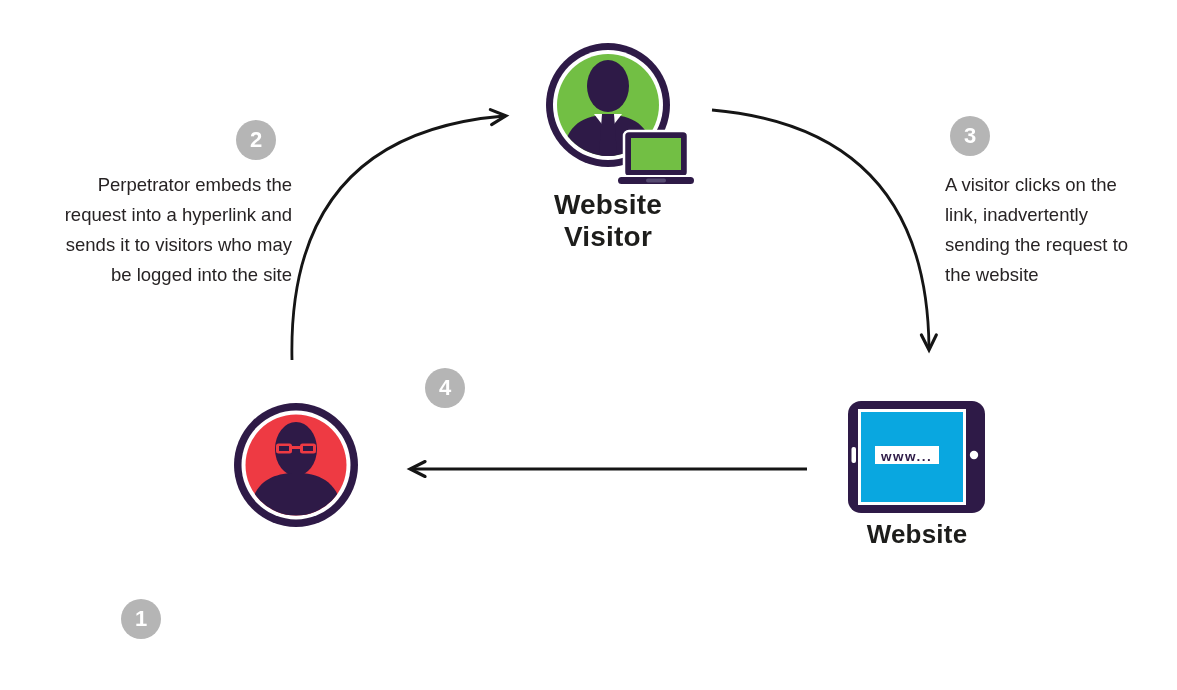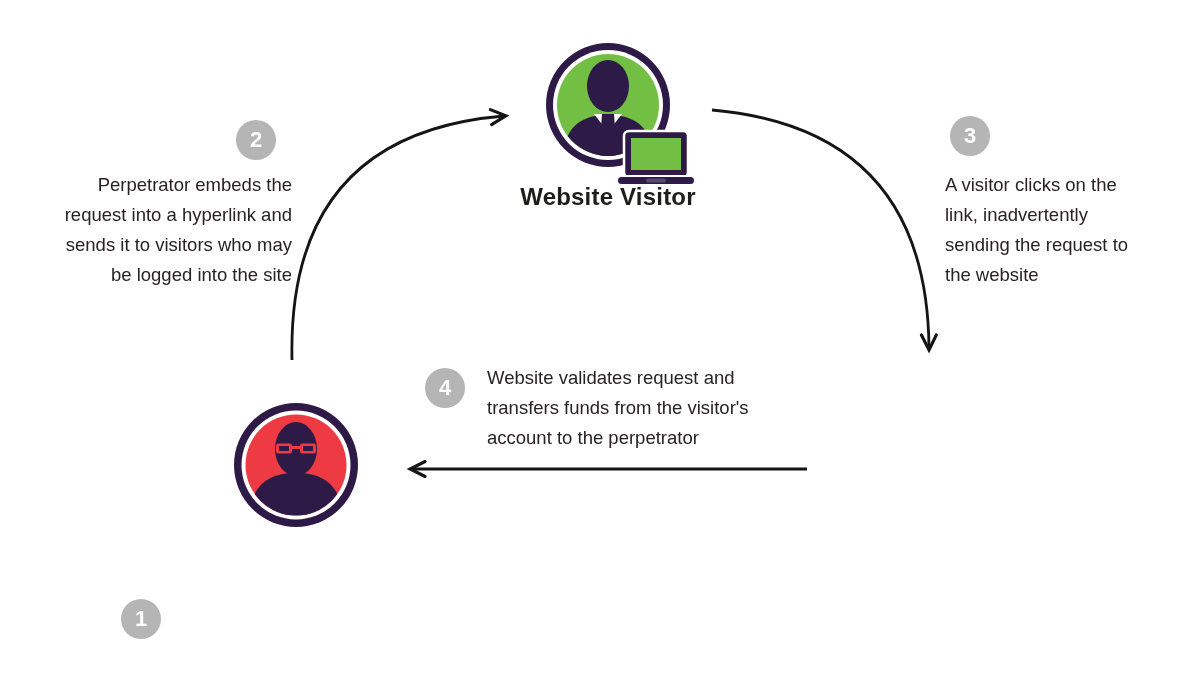--- a/index.html
+++ b/index.html
@@ -55,21 +55,21 @@
         <polygon points="54,72 68,90 82,72" fill="#ffffff"></polygon>
         <polygon points="62,72 74,72 77,112 68,122 59,112" fill="#2e1a47"></polygon>
       </g>
       <g>
         <rect x="84" y="89" width="64" height="46" rx="5" fill="#2e1a47" stroke="#ffffff" stroke-width="2.5"></rect>
         <rect x="91" y="96" width="50" height="32" fill="#72bf44"></rect>
         <rect x="77" y="134" width="78" height="9" rx="4.5" fill="#2e1a47" stroke="#ffffff" stroke-width="2"></rect>
         <rect x="106" y="136.5" width="20" height="4" rx="2" fill="#574b72"></rect>
       </g>
     </svg>
-    <div class="node-label" style="position:absolute; left:-32px; top:141px; width:200px; font-size:24px;">Website Visitor</div>
+    <div class="node-label" style="position:absolute; left:-32px; top:147px; width:200px; font-size:28px;">Website Visitor</div>
   </div>
 
   <div class="abs" style="left:233px; top:402px;">
     <svg width="126" height="126" viewBox="0 0 126 126">
       <defs>
         <clipPath id="perpClip">
             <circle cx="63" cy="63" r="50.5"></circle>
           </clipPath>
       </defs>
       <circle cx="63" cy="63" r="62" fill="#2e1a47"></circle>
@@ -82,33 +82,42 @@
           <rect x="43" y="41.5" width="16" height="10" rx="2.5" fill="#ee3a43"></rect>
           <rect x="67" y="41.5" width="16" height="10" rx="2.5" fill="#ee3a43"></rect>
           <rect x="46" y="44" width="10" height="5" fill="#2e1a47"></rect>
           <rect x="70" y="44" width="10" height="5" fill="#2e1a47"></rect>
           <rect x="57" y="44" width="12" height="3" fill="#ee3a43"></rect>
         </g>
       </g>
     </svg>
   </div>
 
+  <div class="abs" style="left:848px; top:401px;">
+    <svg width="137" height="112" viewBox="0 0 137 112">
+      <rect x="0" y="0" width="137" height="112" rx="13" fill="#2e1a47"></rect>
+      <rect x="10" y="8" width="108" height="96" fill="#ffffff"></rect>
+      <rect x="13" y="11" width="102" height="90" fill="#09a7e0"></rect>
+      <rect x="27" y="45" width="64" height="18" fill="#ffffff"></rect>
+      <text x="33" y="59.5" font-family="Liberation Sans, sans-serif" font-weight="700" font-size="13.5" letter-spacing="1.5" fill="#2e1a47">www...</text>
+      <rect x="3.5" y="46" width="4.5" height="16" rx="2" fill="#ffffff"></rect>
+      <circle cx="126" cy="54" r="4.2" fill="#ffffff"></circle>
+    </svg>
+    <div class="node-label" style="position:absolute; left:-31px; top:118px; width:200px; font-size:26px;">Website</div>
+  </div>
 
   <div class="abs badge" style="left:236px; top:120px;">2</div>
   <div class="abs step-text right" style="left:8px; top:170px; width:284px;">Perpetrator embeds the
 request into a hyperlink  and
 sends it to visitors who may
 be logged into the site</div>
 
   <div class="abs badge" style="left:950px; top:116px;">3</div>
   <div class="abs step-text" style="left:945px; top:170px; width:235px;">A visitor clicks on the
 link, inadvertently
 sending the request to
 the website</div>
 
   <div class="abs badge" style="left:425px; top:368px;">4</div>
-  <div class="abs step-text" style="left:487px; top:363px; width:300px;">Website validates request and
-transfers funds from the visitor's
-account to the  perpetrator</div>
 
   <div class="abs badge" style="left:121px; top:599px;">1</div>
 
 </div>
 
 </body></html>

